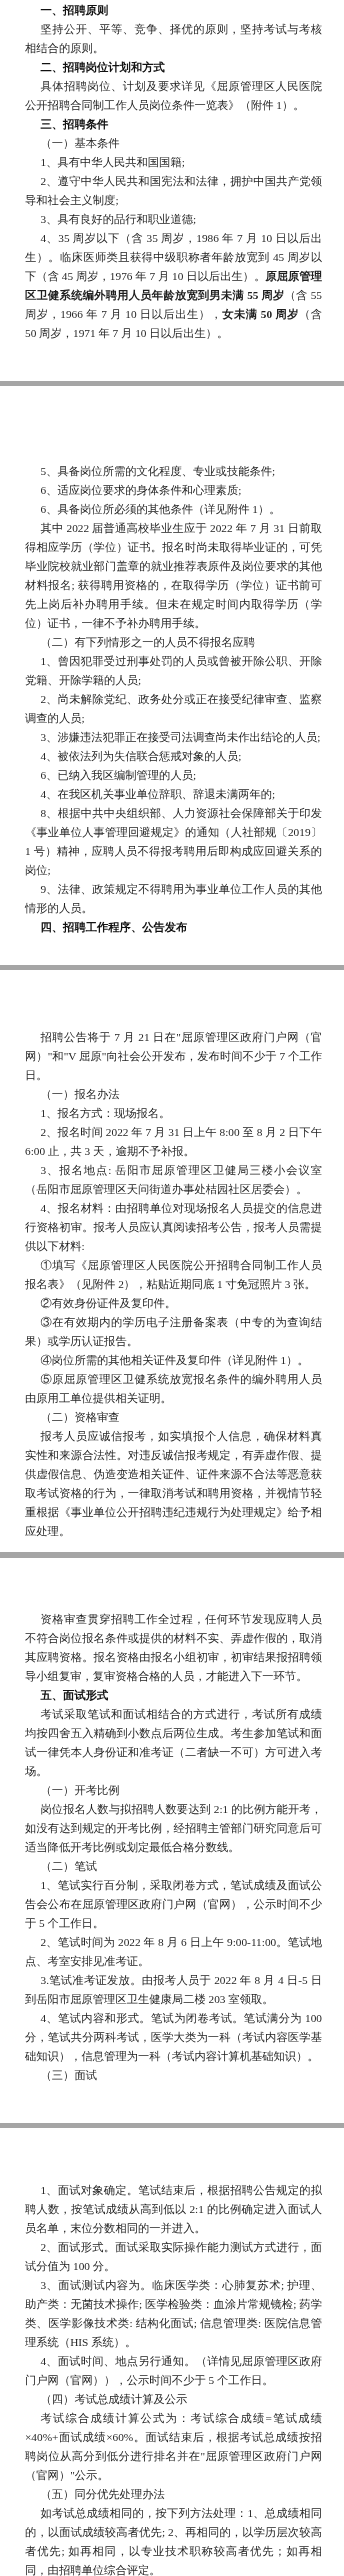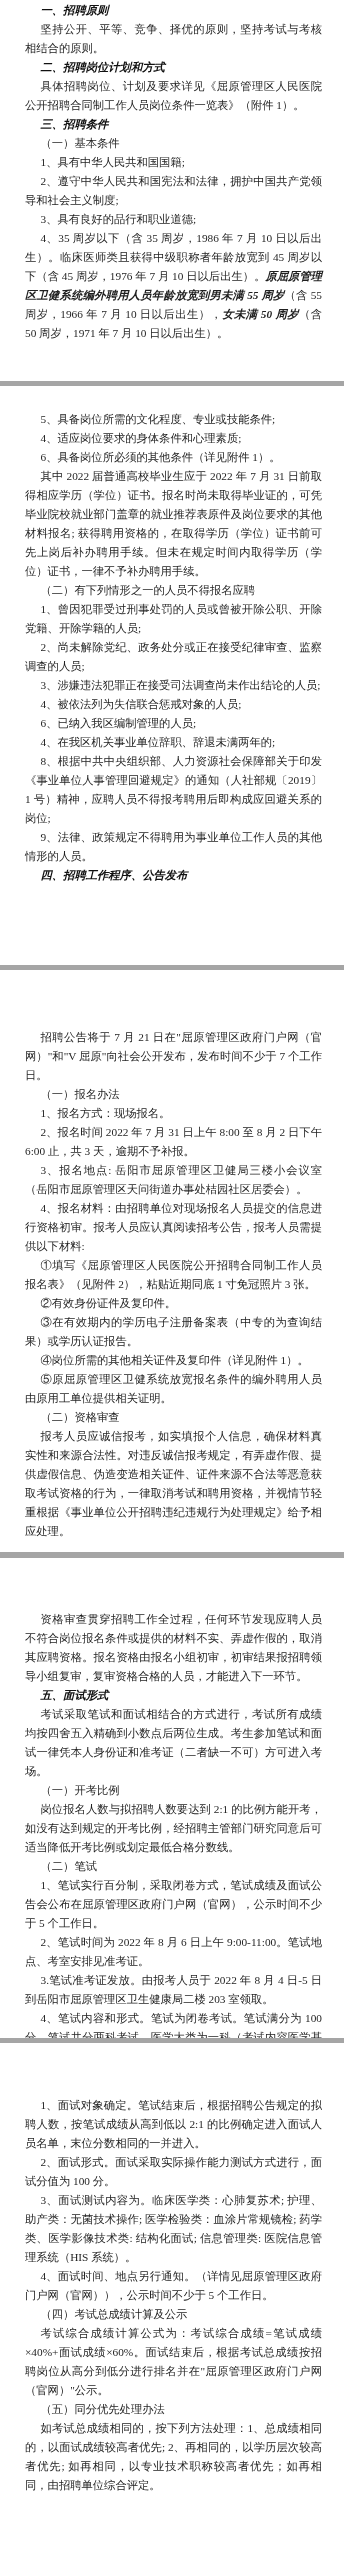--- a/index.html
+++ b/index.html
@@ -1,56 +1,56 @@
 <!DOCTYPE html>
 <html lang="zh" style="font-size:8.2px"><head>
 <meta charset="utf-8">
 <style>
   html, body { margin:0; padding:0; background:#ffffff; }
   body { width:345px; font-family:"Liberation Serif","DejaVu Serif",serif; }
   #doc { width:345px; }
   .page { background:#ffffff; box-sizing:border-box; padding-left:25px; padding-right:23px; overflow:hidden; }
   .pg1 { height:381px;  padding-top:1px; }
-  .pg2 { height:579px; padding-top:24px; }
+  .pg2 { height:579px; padding-top:76px; }
   .pg3 { height:582px; padding-top:58px; }
-  .pg4 { height:480px; padding-top:52px; }
+  .pg4 { height:565px; padding-top:52px; }
   .pg5 { height:582px; padding-top:53px; }
   .separator { height:5.2px; background:#a5a5a5; width:345px; }
   .blk {
     margin:0;
     font-size:11.3px;
     line-height:19px;
     color:#1f1f1f;
     text-indent:15.5px;
     text-align:justify;
     font-family:"Liberation Serif","DejaVu Serif",serif;
   }
   .h { font-weight:700; color:#111111; }
-  .b { font-weight:700;font-style:italic; }
+  .b { font-weight:700; }
 </style>
 </head>
 <body>
 
 <div id="doc">
     <div class="page pg1">
       <p class="blk h"><span class="b">一、招聘原则</span></p>
       <p class="blk p"><span>坚持公开、平等、竞争、择优的原则，坚持考试与考核相结合的原则。</span></p>
       <p class="blk h"><span class="b">二、招聘岗位计划和方式</span></p>
       <p class="blk p"><span>具体招聘岗位、计划及要求详见《屈原管理区人民医院公开招聘合同制工作人员岗位条件一览表》（附件 1）。</span></p>
       <p class="blk h"><span class="b">三、招聘条件</span></p>
       <p class="blk p"><span>（一）基本条件</span></p>
       <p class="blk p"><span>1、具有中华人民共和国国籍;</span></p>
       <p class="blk p"><span>2、遵守中华人民共和国宪法和法律，拥护中国共产党领导和社会主义制度;</span></p>
       <p class="blk p"><span>3、具有良好的品行和职业道德;</span></p>
       <p class="blk p"><span>4、35 周岁以下（含 35 周岁，1986 年 7 月 10 日以后出生）。临床医师类且获得中级职称者年龄放宽到 45 周岁以下（含 45 周岁，1976 年 7 月 10 日以后出生）。</span><span class="b">原屈原管理区卫健系统编外聘用人员年龄放宽到男未满 55 周岁</span><span>（含 55 周岁，1966 年 7 月 10 日以后出生），</span><span class="b">女未满 50 周岁</span><span>（含 50 周岁，1971 年 7 月 10 日以后出生）。</span></p>
     </div>
     <div class="separator"></div>
     <div class="page pg2">
       <p class="blk p"><span>5、具备岗位所需的文化程度、专业或技能条件;</span></p>
-      <p class="blk p"><span>4、适应岗位要求的身体条件和心理素质;</span></p>
+      <p class="blk p"><span>6、适应岗位要求的身体条件和心理素质;</span></p>
       <p class="blk p"><span>6、具备岗位所必须的其他条件（详见附件 1）。</span></p>
       <p class="blk p"><span>其中 2022 届普通高校毕业生应于 2022 年 7 月 31 日前取得相应学历（学位）证书。报名时尚未取得毕业证的，可凭毕业院校就业部门盖章的就业推荐表原件及岗位要求的其他材料报名; 获得聘用资格的，在取得学历（学位）证书前可先上岗后补办聘用手续。但未在规定时间内取得学历（学位）证书，一律不予补办聘用手续。</span></p>
       <p class="blk p"><span>（二）有下列情形之一的人员不得报名应聘</span></p>
       <p class="blk p"><span>1、曾因犯罪受过刑事处罚的人员或曾被开除公职、开除党籍、开除学籍的人员;</span></p>
       <p class="blk p"><span>2、尚未解除党纪、政务处分或正在接受纪律审查、监察调查的人员;</span></p>
       <p class="blk p"><span>3、涉嫌违法犯罪正在接受司法调查尚未作出结论的人员;</span></p>
       <p class="blk p"><span>4、被依法列为失信联合惩戒对象的人员;</span></p>
       <p class="blk p"><span>6、已纳入我区编制管理的人员;</span></p>
       <p class="blk p"><span>4、在我区机关事业单位辞职、辞退未满两年的;</span></p>
       <p class="blk p"><span>8、根据中共中央组织部、人力资源社会保障部关于印发《事业单位人事管理回避规定》的通知（人社部规〔2019〕1 号）精神，应聘人员不得报考聘用后即构成应回避关系的岗位;</span></p>

